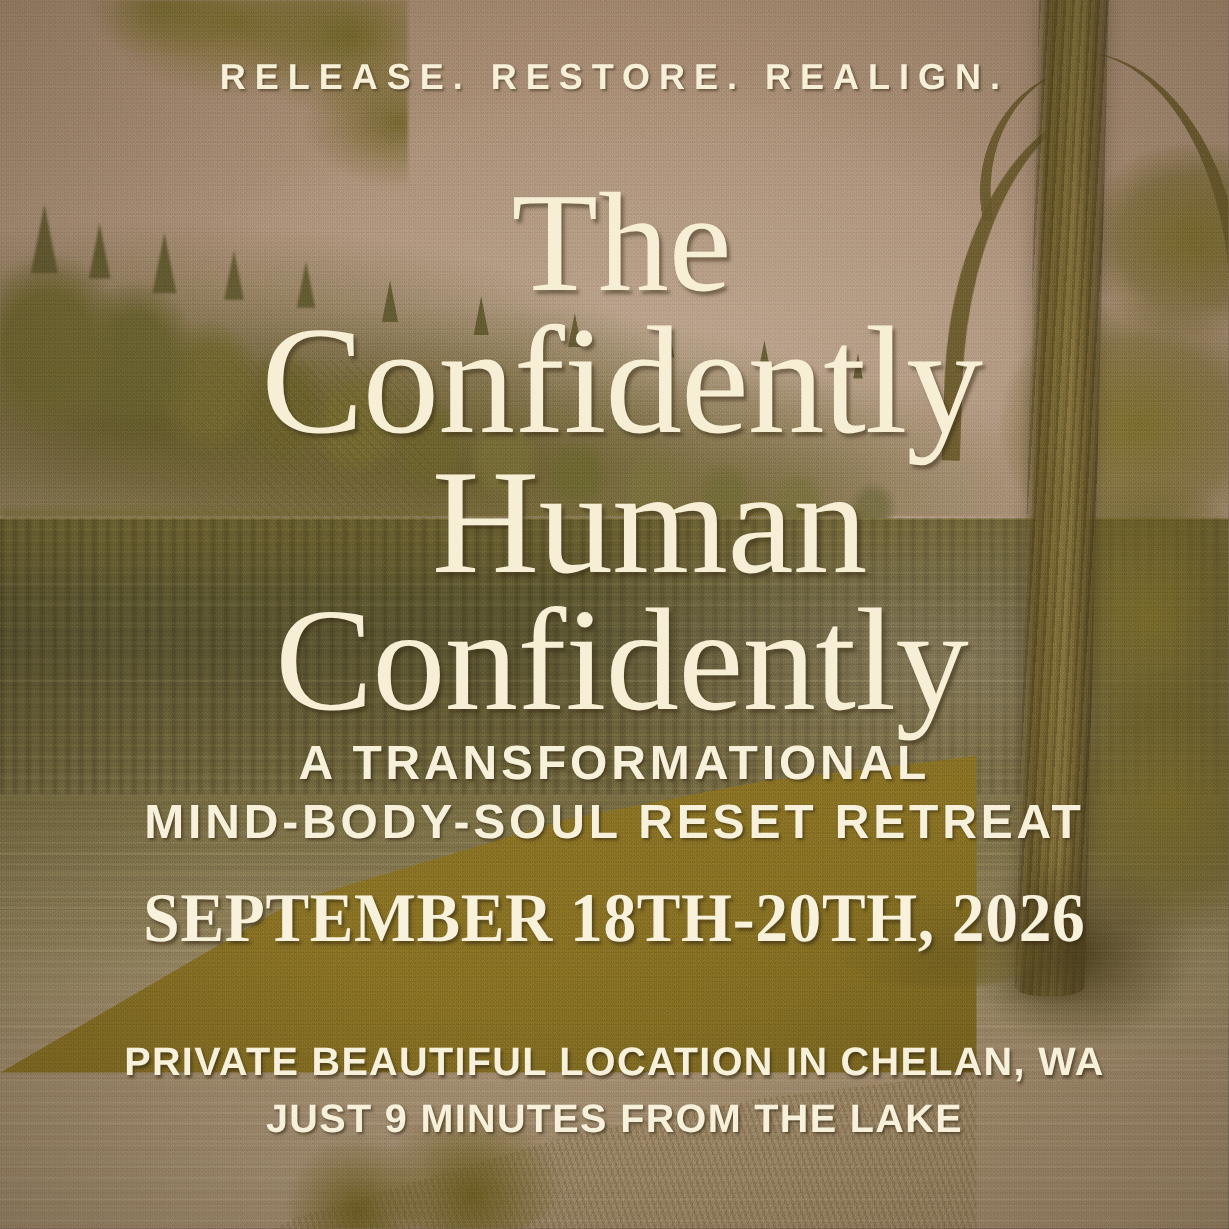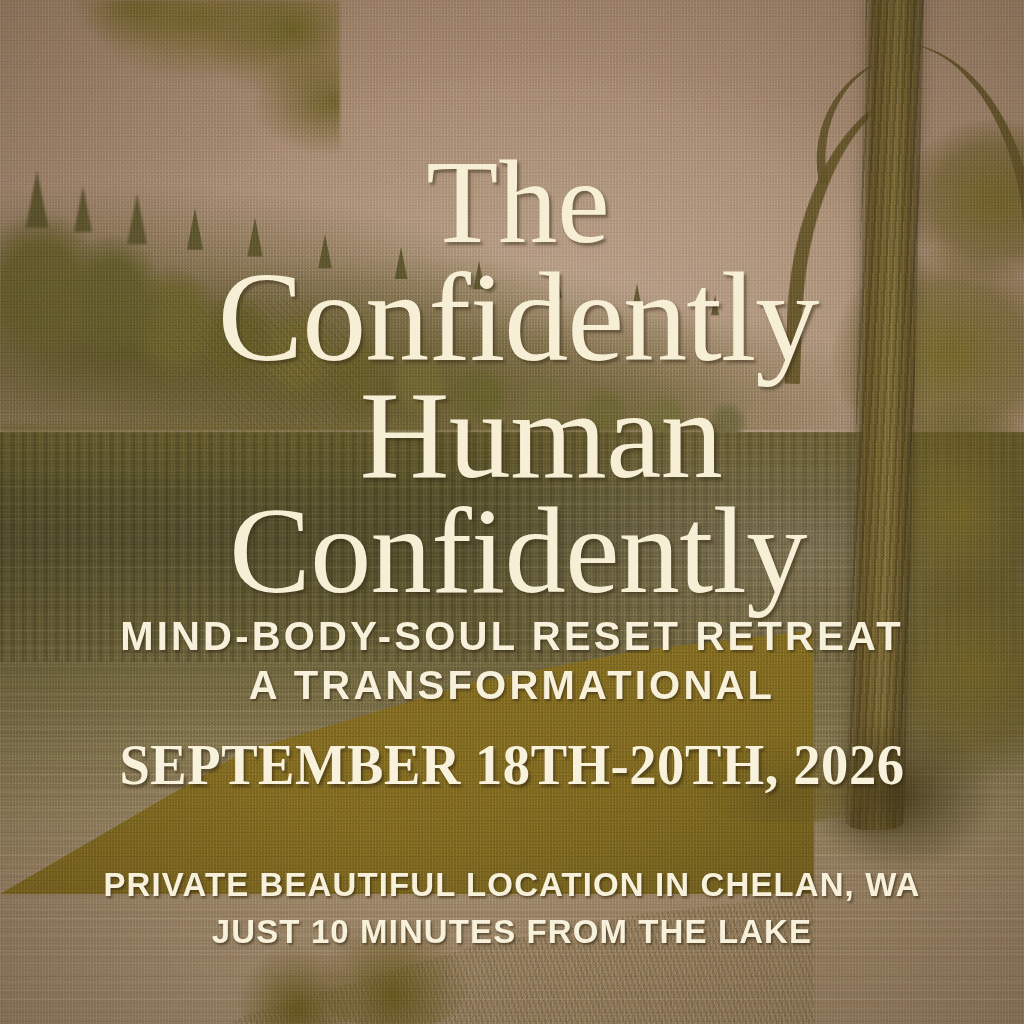--- a/index.html
+++ b/index.html
@@ -293,34 +293,35 @@
   <div class="shrub" style="left:238px; top:946px; width:120px; height:90px;"></div>
   <div class="shrub" style="left:318px; top:918px; width:150px; height:110px;"></div>
   <div class="shrub" style="left:700px; top:742px; width:170px; height:80px;"></div>
 
   <div class="layer warm"></div>
   <div class="layer grain"></div>
   <div class="layer vignette"></div>
 
   <div class="content">
 
+    <div class="tagline">RELEASE. RESTORE. REALIGN.</div>
 
     <div class="headline">
       <span class="l1">The</span>
       <span class="l2">Confidently</span>
       <span class="l3">Human</span>
       <span class="l4">Confidently</span>
     </div>
 
     <div class="subtitle">
+      <div>A TRANSFORMATIONAL</div>
       <div>MIND-BODY-SOUL RESET RETREAT</div>
-      <div>A TRANSFORMATIONAL</div>
     </div>
 
     <div class="dateline">SEPTEMBER 18TH-20TH, 2026</div>
 
     <div class="venue">
       <div>PRIVATE BEAUTIFUL LOCATION IN CHELAN, WA</div>
-      <div>JUST 10 MINUTES FROM THE LAKE</div>
+      <div>JUST 9 MINUTES FROM THE LAKE</div>
     </div>
 
   </div>
 </div>
 
 </body></html>

